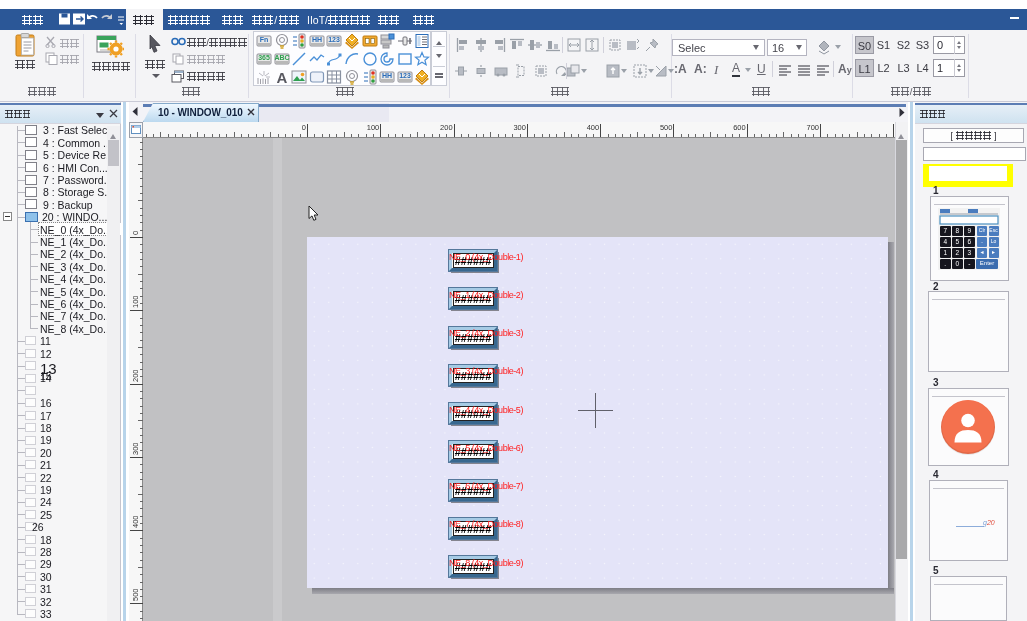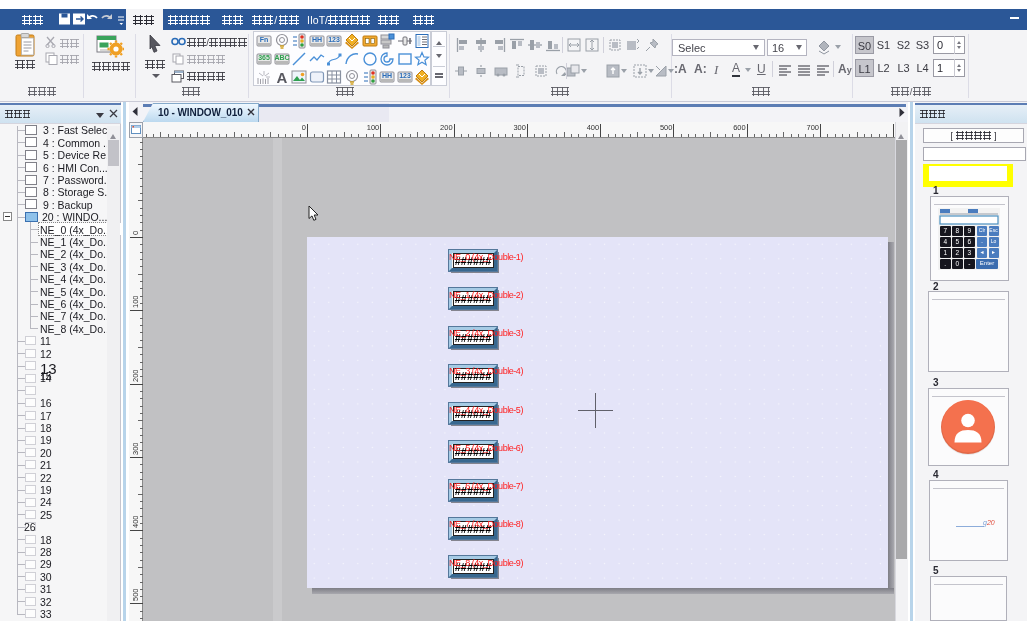--- a/index.html
+++ b/index.html
@@ -495,21 +495,21 @@
 <div class="ab" style="left:25px;top:485.1px;width:11px;height:9px;background:#fdfdfd;border:1px solid #d0d0d6"></div>
 <div class="ab nw" style="left:40px;top:484.0px;color:#1a1a20;font-size:10.5px">19</div>
 <div class="ab" style="left:17px;top:502.0px;width:8px;height:1px;background:#b8b8c0"></div>
 <div class="ab" style="left:25px;top:497.5px;width:11px;height:9px;background:#fdfdfd;border:1px solid #d0d0d6"></div>
 <div class="ab nw" style="left:40px;top:496.4px;color:#1a1a20;font-size:10.5px">24</div>
 <div class="ab" style="left:17px;top:514.4px;width:8px;height:1px;background:#b8b8c0"></div>
 <div class="ab" style="left:25px;top:509.9px;width:11px;height:9px;background:#fdfdfd;border:1px solid #d0d0d6"></div>
 <div class="ab nw" style="left:40px;top:508.8px;color:#1a1a20;font-size:11px">25</div>
 <div class="ab" style="left:17px;top:526.8px;width:8px;height:1px;background:#b8b8c0"></div>
 <div class="ab" style="left:25px;top:522.3px;width:11px;height:9px;background:#fdfdfd;border:1px solid #d0d0d6"></div>
-<div class="ab nw" style="left:24px;top:521.2px;color:#1a1a20;font-size:10.5px">26</div>
+<div class="ab nw" style="left:32px;top:521.2px;color:#1a1a20;font-size:10.5px">26</div>
 <div class="ab" style="left:17px;top:539.2px;width:8px;height:1px;background:#b8b8c0"></div>
 <div class="ab" style="left:25px;top:534.7px;width:11px;height:9px;background:#fdfdfd;border:1px solid #d0d0d6"></div>
 <div class="ab nw" style="left:40px;top:533.6px;color:#1a1a20;font-size:10.5px">18</div>
 <div class="ab" style="left:17px;top:551.6px;width:8px;height:1px;background:#b8b8c0"></div>
 <div class="ab" style="left:25px;top:547.1px;width:11px;height:9px;background:#fdfdfd;border:1px solid #d0d0d6"></div>
 <div class="ab nw" style="left:40px;top:546.0px;color:#1a1a20;font-size:10.5px">28</div>
 <div class="ab" style="left:17px;top:564.0px;width:8px;height:1px;background:#b8b8c0"></div>
 <div class="ab" style="left:25px;top:559.5px;width:11px;height:9px;background:#fdfdfd;border:1px solid #d0d0d6"></div>
 <div class="ab nw" style="left:40px;top:558.4px;color:#1a1a20;font-size:10.5px">29</div>
 <div class="ab" style="left:17px;top:576.4px;width:8px;height:1px;background:#b8b8c0"></div>

